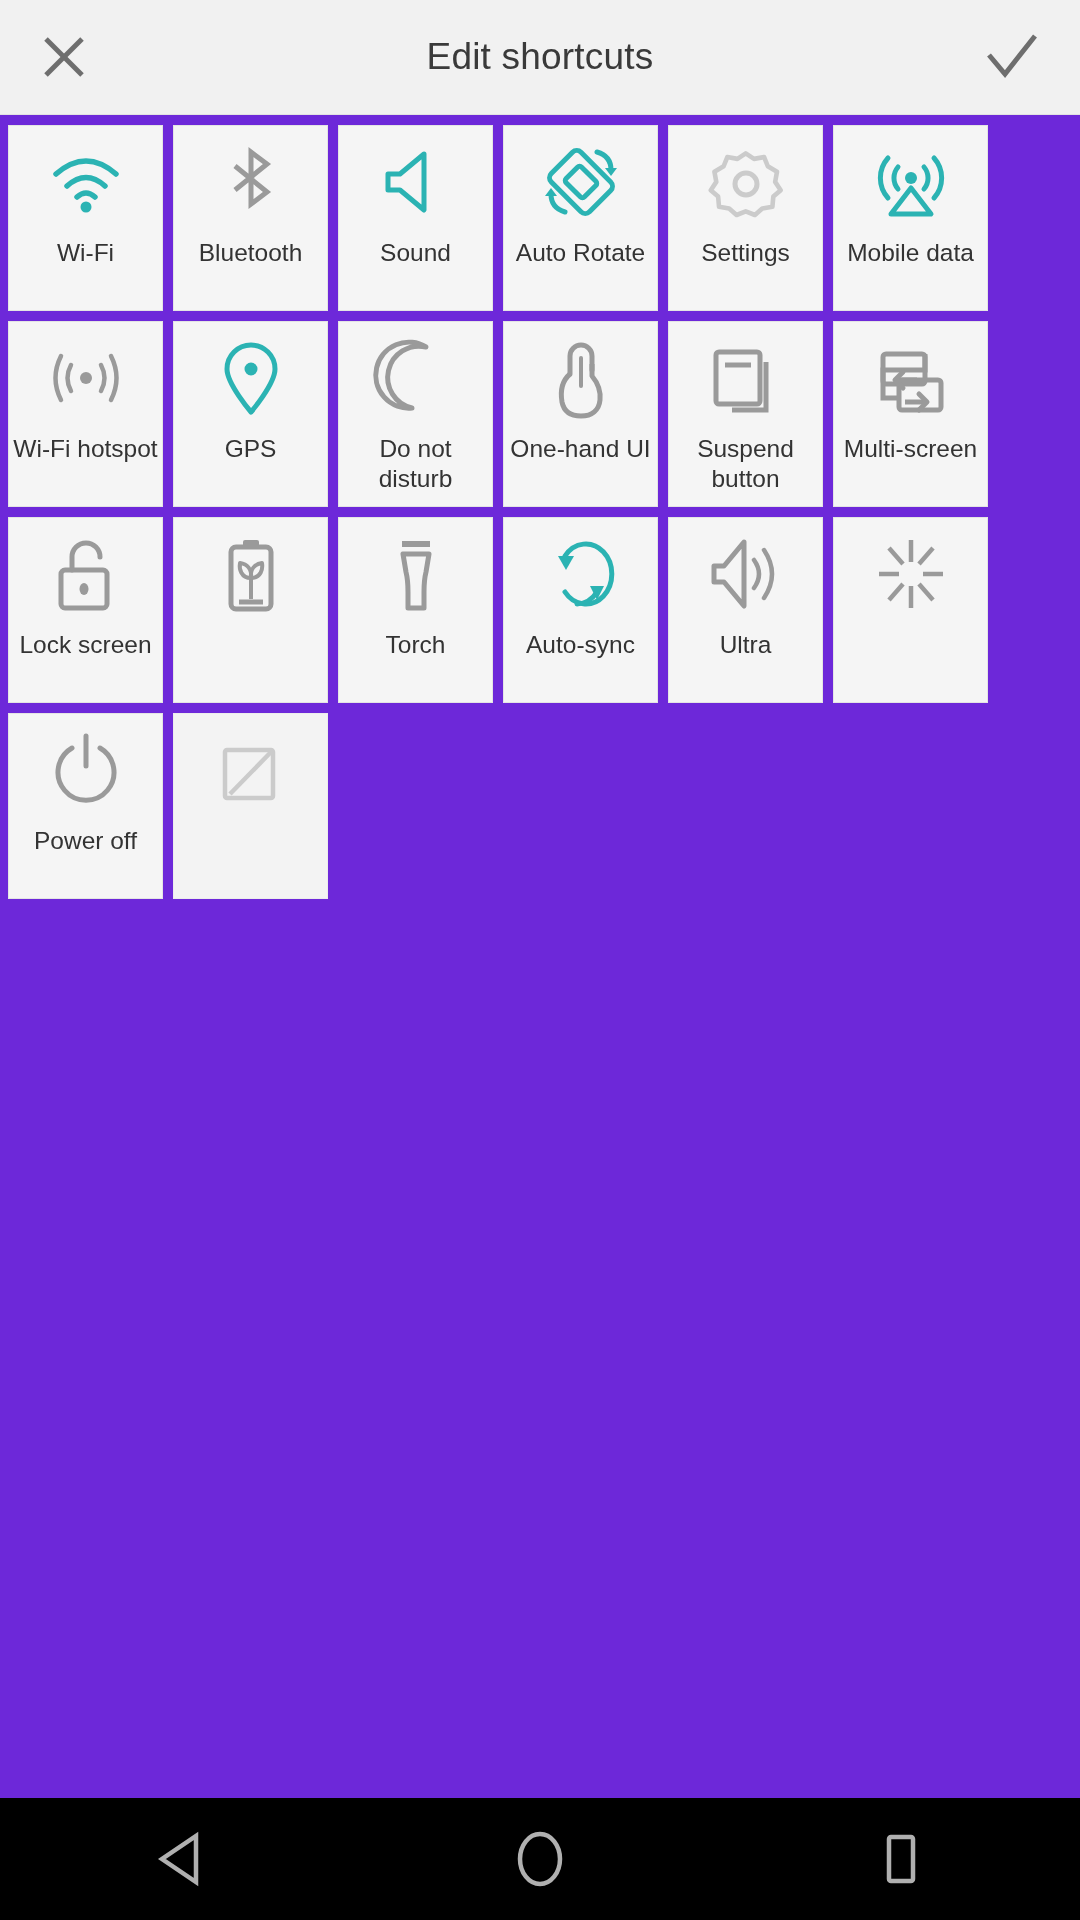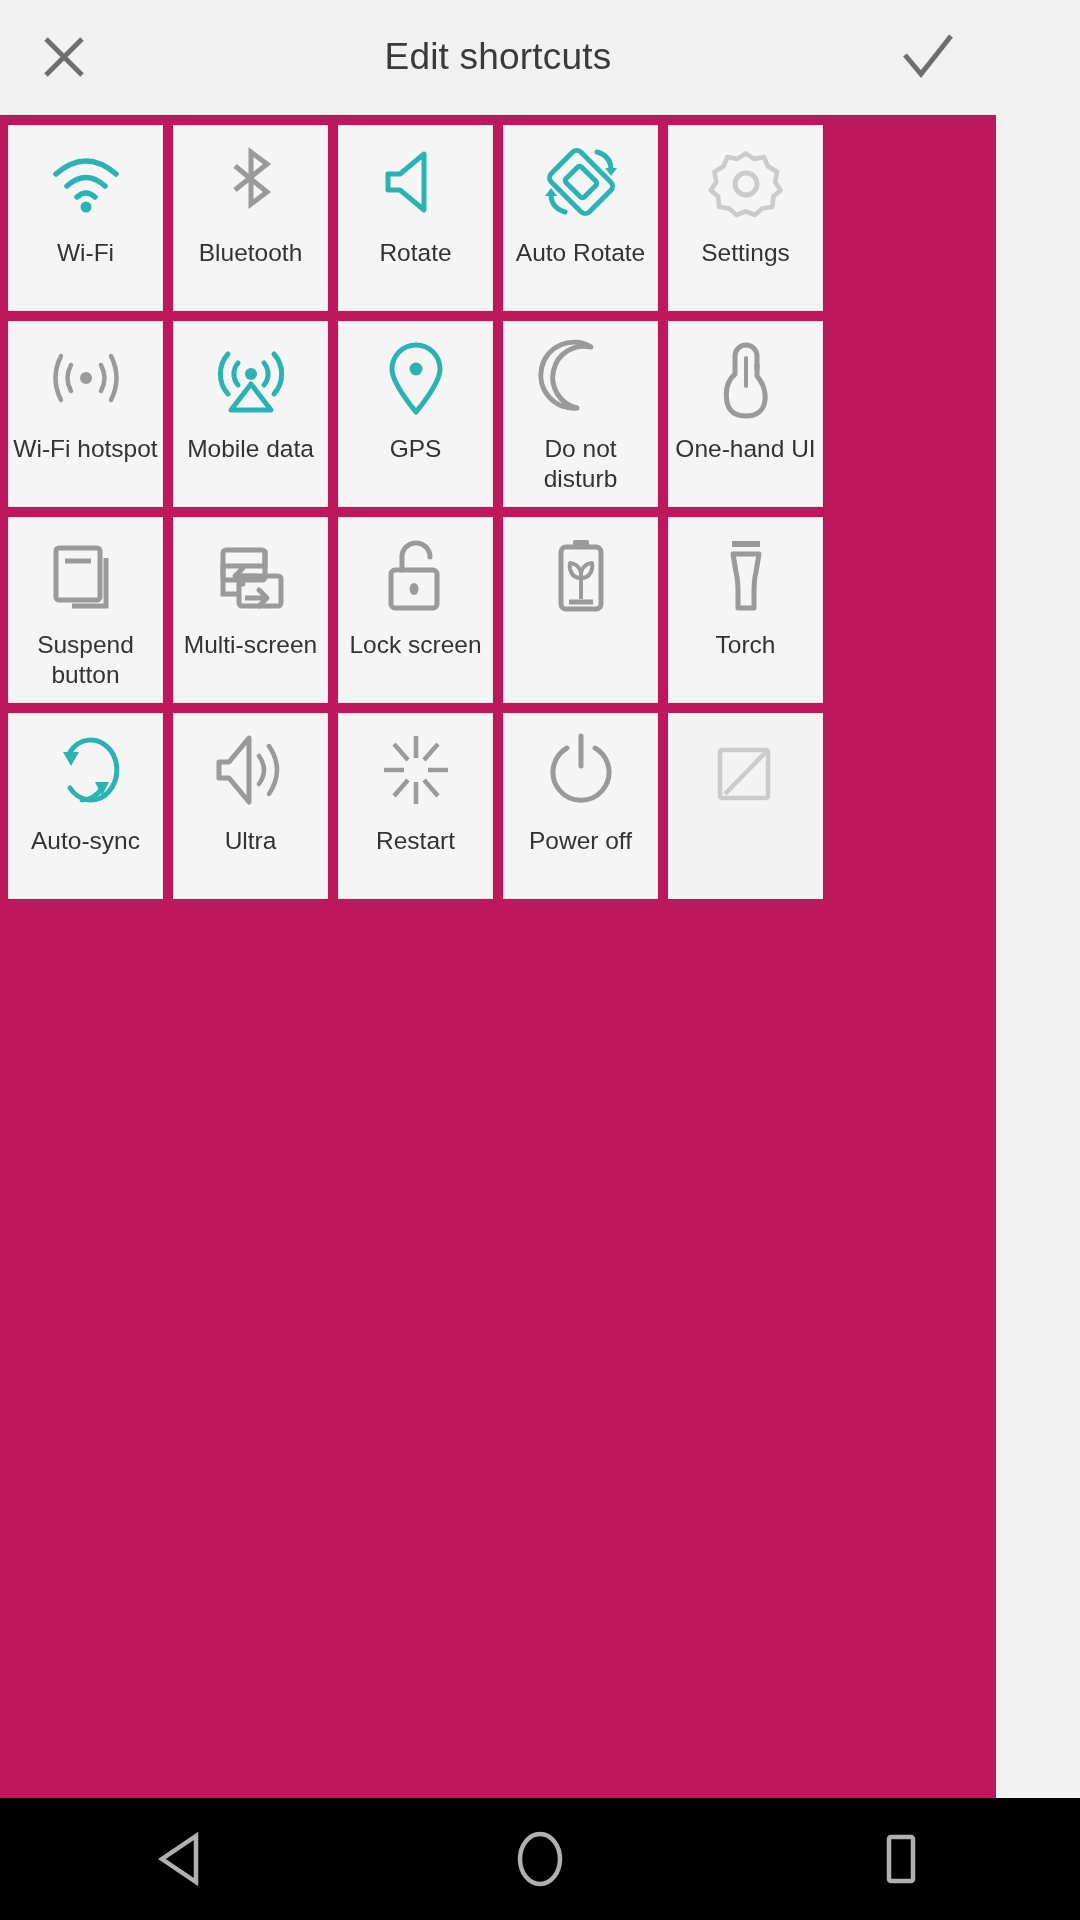--- a/index.html
+++ b/index.html
@@ -4,22 +4,22 @@
 <style>
   * { box-sizing: border-box; margin: 0; padding: 0; }
   html, body {
     width: 1080px; height: 1920px;
     background: #f2f2f2;
     font-family: "Liberation Sans", sans-serif;
     overflow: hidden;
   }
   #screen {
     position: relative;
-    width: 996px; height: 1920px;
-    background: #be185d;
+    width: 1080px; height: 1920px;
+    background: #6d28d9;
     display: flex; flex-direction: column;
   }
 
   
   #header {
     position: relative;
     height: 115px;
     flex: 0 0 115px;
     background: #f1f1f1;
     border-bottom: 1px solid #e2e2e2;
@@ -128,21 +128,21 @@
           </svg>
         </div>
         <div class="lbl">Bluetooth</div>
       </div>
       <div class="tile">
         <div class="ic">
           <svg width="76" height="76" viewBox="0 0 76 76">
     <path d="M46 10 L22 30 L10 30 L10 46 L22 46 L46 66 Z" fill="none" stroke="#2bb3b3" stroke-width="5" stroke-linejoin="round"></path>
           </svg>
         </div>
-        <div class="lbl">Rotate</div>
+        <div class="lbl">Sound</div>
       </div>
       <div class="tile">
         <div class="ic">
           <svg width="76" height="76" viewBox="0 0 76 76">
     <g transform="rotate(-45 38 38)">
       <rect x="17" y="11" width="42" height="54" rx="6" fill="none" stroke="#2bb3b3" stroke-width="5"></rect>
       <rect x="27" y="25" width="22" height="26" rx="3" fill="none" stroke="#2bb3b3" stroke-width="5"></rect>
     </g>
     <path d="M54 8 Q68 12 68 26" fill="none" stroke="#2bb3b3" stroke-width="5" stroke-linecap="round"></path>
     <polygon points="62,24 74,24 68,32" fill="#2bb3b3"></polygon>
@@ -158,41 +158,41 @@
     <path d="M38 6 L47 12 L58 10 L62 20 L72 26 L70 37 L76 46 L68 53 L67 64 L56 66 L48 73
              L38 69 L28 73 L20 66 L9 64 L8 53 L0 46 L6 37 L4 26 L14 20 L18 10 L29 12 Z" fill="none" stroke="#cbcbcb" stroke-width="5" stroke-linejoin="round" transform="translate(0,2) scale(0.92) translate(3,2)"></path>
     <circle cx="38" cy="40" r="11" fill="none" stroke="#cbcbcb" stroke-width="5"></circle>
           </svg>
         </div>
         <div class="lbl">Settings</div>
       </div>
       <div class="tile">
         <div class="ic">
           <svg width="76" height="76" viewBox="0 0 76 76">
-    <circle cx="38" cy="38" r="6" fill="#9a9a9a"></circle>
-    <path d="M23 25 Q16 38 23 51" fill="none" stroke="#9a9a9a" stroke-width="4.5" stroke-linecap="round"></path>
-    <path d="M53 25 Q60 38 53 51" fill="none" stroke="#9a9a9a" stroke-width="4.5" stroke-linecap="round"></path>
-    <path d="M13 16 Q2 38 13 60" fill="none" stroke="#9a9a9a" stroke-width="4.5" stroke-linecap="round"></path>
-    <path d="M63 16 Q74 38 63 60" fill="none" stroke="#9a9a9a" stroke-width="4.5" stroke-linecap="round"></path>
-          </svg>
-        </div>
-        <div class="lbl">Wi-Fi hotspot</div>
-      </div>
-      <div class="tile">
-        <div class="ic">
-          <svg width="76" height="76" viewBox="0 0 76 76">
     <circle cx="38" cy="34" r="6" fill="#2bb3b3"></circle>
     <path d="M25 45 A17 17 0 0 1 25 23" fill="none" stroke="#2bb3b3" stroke-width="5" stroke-linecap="round"></path>
     <path d="M51 23 A17 17 0 0 1 51 45" fill="none" stroke="#2bb3b3" stroke-width="5" stroke-linecap="round"></path>
     <path d="M15 54 A30 30 0 0 1 15 14" fill="none" stroke="#2bb3b3" stroke-width="5" stroke-linecap="round"></path>
     <path d="M61 14 A30 30 0 0 1 61 54" fill="none" stroke="#2bb3b3" stroke-width="5" stroke-linecap="round"></path>
     <polygon points="38,44 58,70 18,70" fill="none" stroke="#2bb3b3" stroke-width="5" stroke-linejoin="round"></polygon>
           </svg>
         </div>
         <div class="lbl">Mobile data</div>
+      </div>
+      <div class="tile">
+        <div class="ic">
+          <svg width="76" height="76" viewBox="0 0 76 76">
+    <circle cx="38" cy="38" r="6" fill="#9a9a9a"></circle>
+    <path d="M23 25 Q16 38 23 51" fill="none" stroke="#9a9a9a" stroke-width="4.5" stroke-linecap="round"></path>
+    <path d="M53 25 Q60 38 53 51" fill="none" stroke="#9a9a9a" stroke-width="4.5" stroke-linecap="round"></path>
+    <path d="M13 16 Q2 38 13 60" fill="none" stroke="#9a9a9a" stroke-width="4.5" stroke-linecap="round"></path>
+    <path d="M63 16 Q74 38 63 60" fill="none" stroke="#9a9a9a" stroke-width="4.5" stroke-linecap="round"></path>
+          </svg>
+        </div>
+        <div class="lbl">Wi-Fi hotspot</div>
       </div>
       <div class="tile">
         <div class="ic">
           <svg width="76" height="76" viewBox="0 0 76 76">
     <path d="M38 72 C38 72 62 44 62 29 A24 24 0 0 0 14 29 C14 44 38 72 38 72 Z" fill="none" stroke="#2bb3b3" stroke-width="5" stroke-linejoin="round"></path>
     <circle cx="38" cy="29" r="6.5" fill="#2bb3b3"></circle>
           </svg>
         </div>
         <div class="lbl">GPS</div>
       </div>
@@ -297,21 +297,20 @@
     <line x1="38" y1="4" x2="38" y2="26" stroke="#9a9a9a" stroke-width="4.5" stroke-linecap="butt"></line>
     <line x1="38" y1="50" x2="38" y2="72" stroke="#9a9a9a" stroke-width="4.5" stroke-linecap="butt"></line>
     <line x1="6" y1="38" x2="26" y2="38" stroke="#9a9a9a" stroke-width="4.5" stroke-linecap="butt"></line>
     <line x1="50" y1="38" x2="70" y2="38" stroke="#9a9a9a" stroke-width="4.5" stroke-linecap="butt"></line>
     <line x1="16" y1="12" x2="30" y2="28" stroke="#9a9a9a" stroke-width="4.5" stroke-linecap="butt"></line>
     <line x1="46" y1="48" x2="60" y2="64" stroke="#9a9a9a" stroke-width="4.5" stroke-linecap="butt"></line>
     <line x1="60" y1="12" x2="46" y2="28" stroke="#9a9a9a" stroke-width="4.5" stroke-linecap="butt"></line>
     <line x1="30" y1="48" x2="16" y2="64" stroke="#9a9a9a" stroke-width="4.5" stroke-linecap="butt"></line>
           </svg>
         </div>
-        <div class="lbl">Restart</div>
       </div>
       <div class="tile">
         <div class="ic">
           <svg width="76" height="76" viewBox="0 0 76 76">
     <path d="M24 16 A28 28 0 1 0 52 16" fill="none" stroke="#9a9a9a" stroke-width="5" stroke-linecap="round"></path>
     <line x1="38" y1="4" x2="38" y2="34" stroke="#9a9a9a" stroke-width="5" stroke-linecap="round"></line>
           </svg>
         </div>
         <div class="lbl">Power off</div>
       </div>

